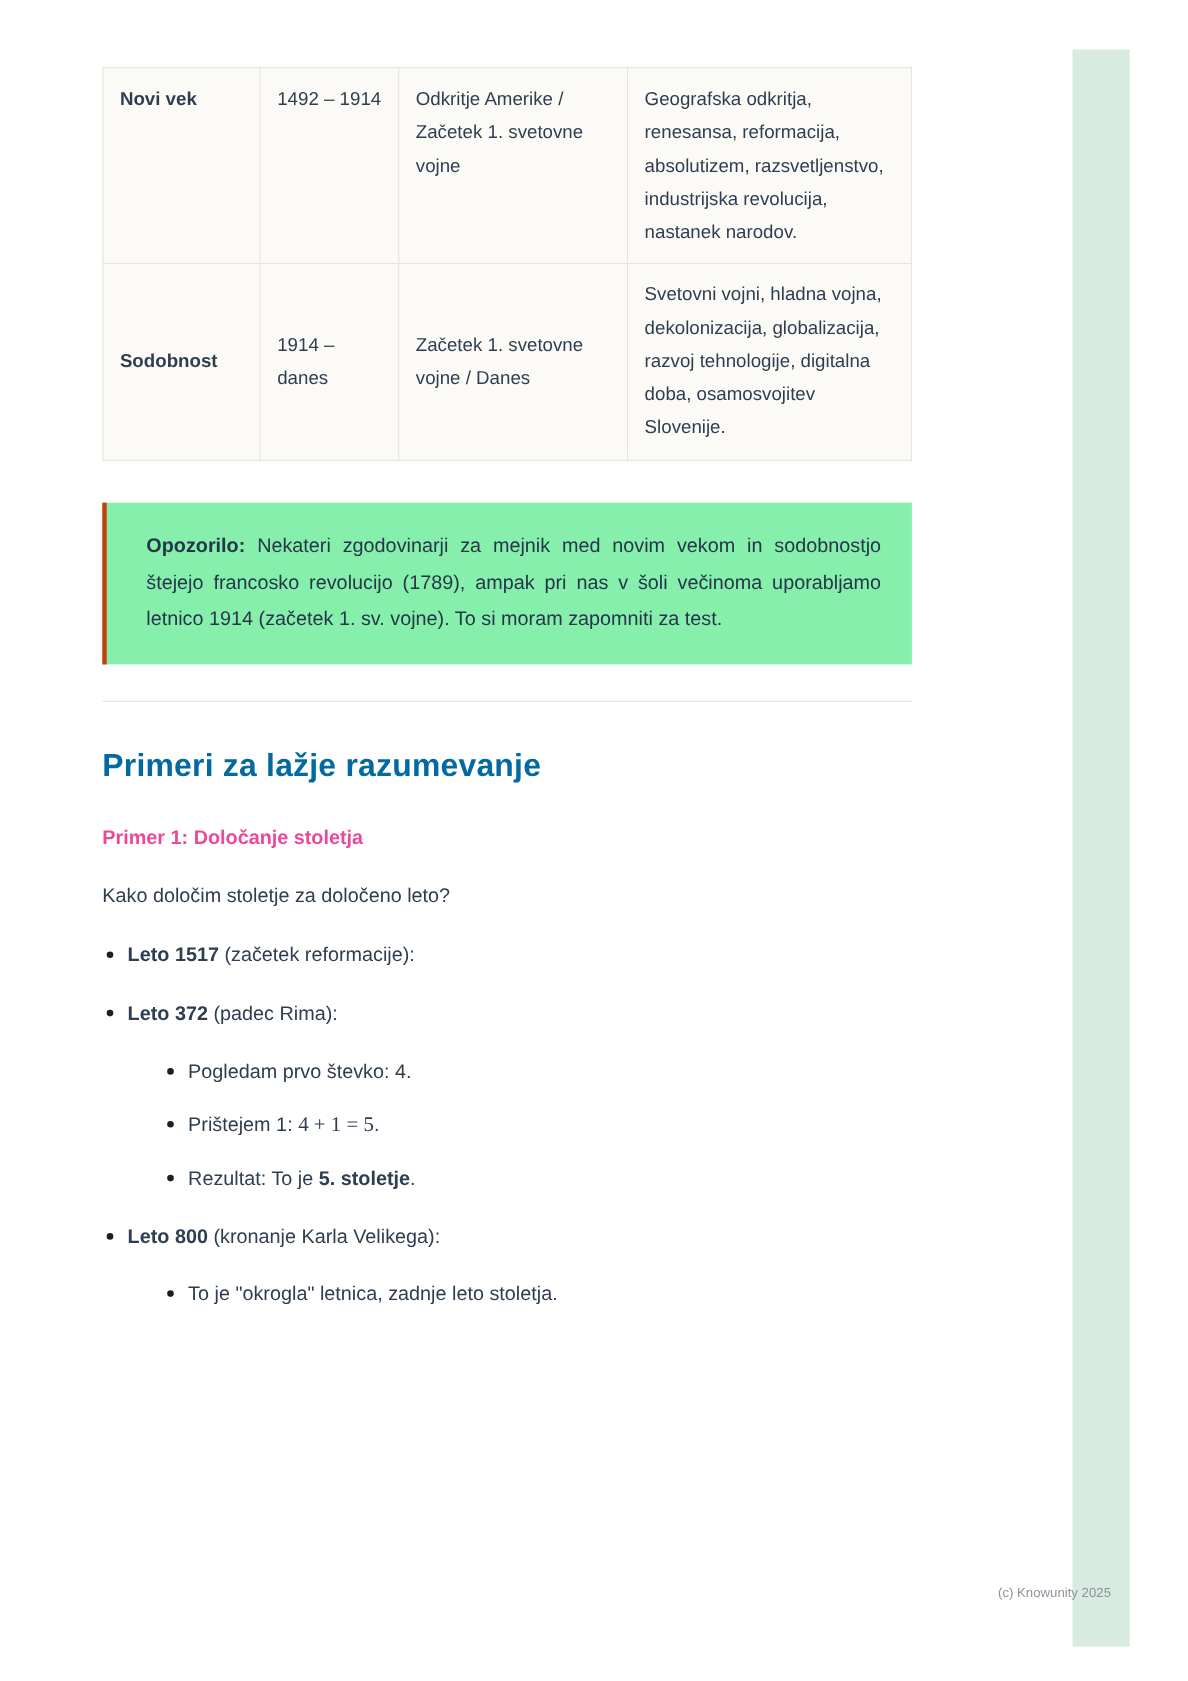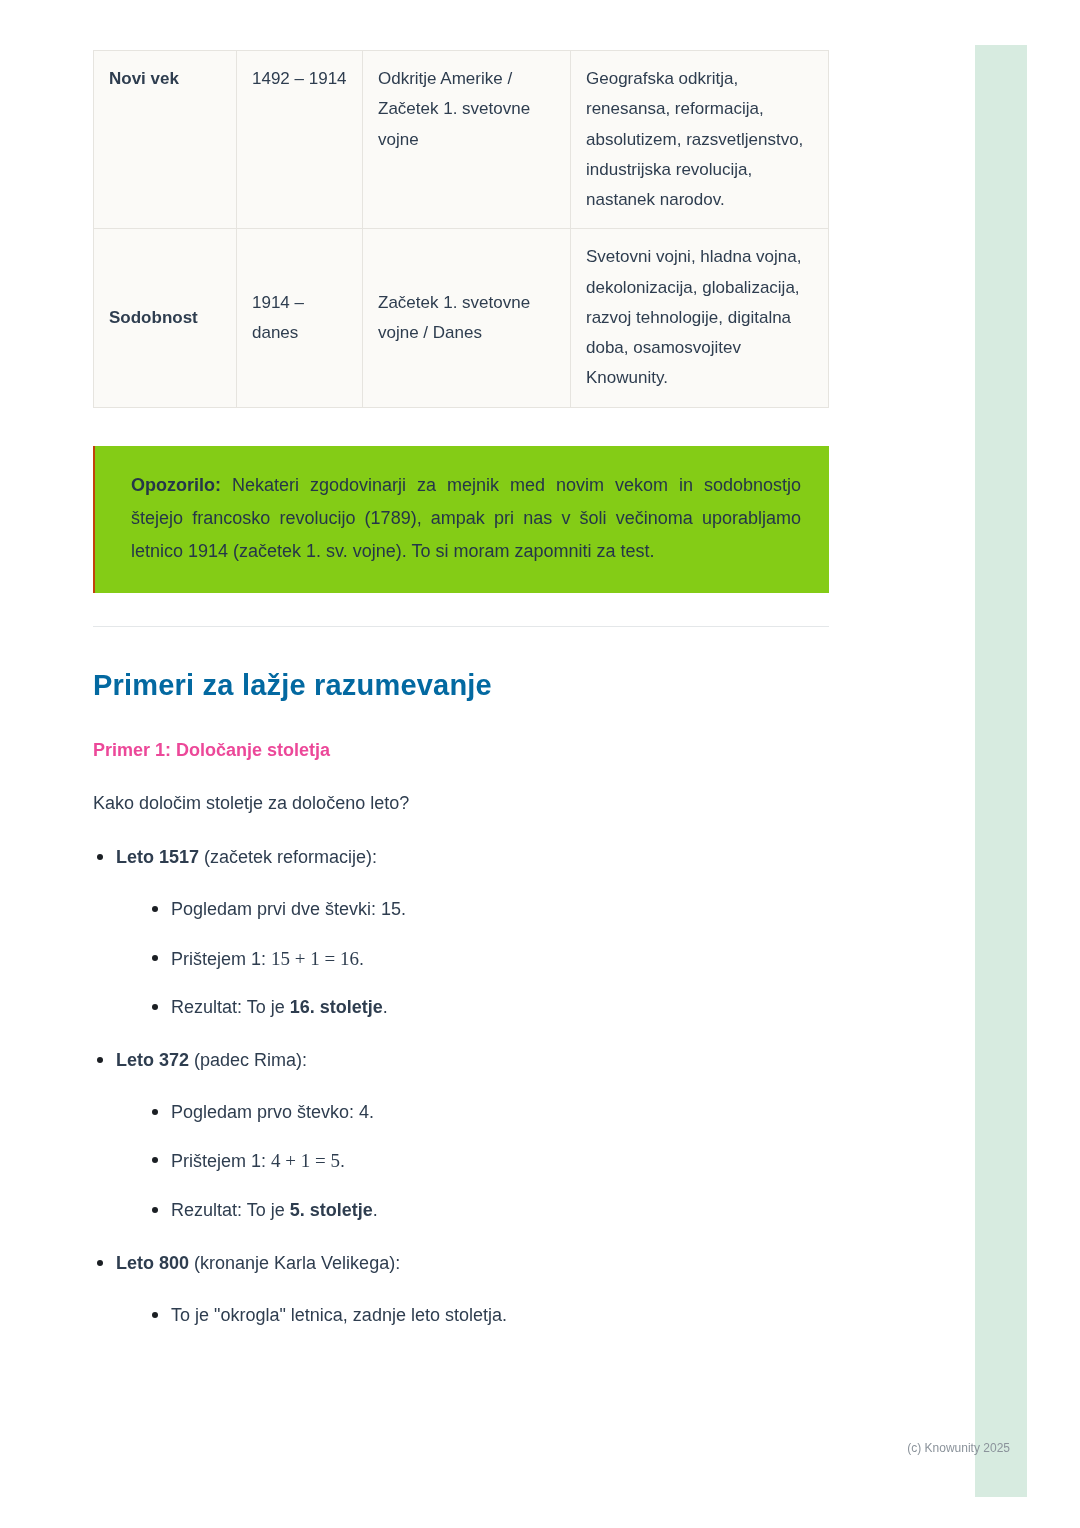--- a/index.html
+++ b/index.html
@@ -10,43 +10,43 @@
     overflow:hidden;
     font-family:"Liberation Sans", sans-serif;
     color:#2e3d4f;
   }
   .page-edge-bar {
     position:absolute; top:45px; right:53px;
     width:52px; height:1452px;
     background:#d7ebe0;
   }
   .content {
-    position:absolute; left:93px; top:50px; width:736px;
+    position:absolute; left:93px; top:61px; width:736px;
   }
   table.periods {
     width:100%;
     border-collapse:collapse;
     background:#fbfaf7;
   }
   table.periods td {
     border:1px solid #e6e4df;
     padding:13px 15px;
     font-size:17px;
     line-height:1.78;
     vertical-align:middle;
     color:#2e3d4f;
   }
   table.periods tbody tr:first-child td { vertical-align:top; }
   td.col-period { width:143px; font-weight:bold; color:#22324a; }
   td.col-years  { width:126px; }
   td.col-event  { width:208px; }
   .callout {
     margin-top:38px;
-    background:#84cc16;
-    border-left:2px solid #c2410c;
+    background:#86efac;
+    border-left:4px solid #c2410c;
     padding:23px 28px 25px 36px;
     font-size:18px;
     line-height:1.85;
     text-align:justify;
     color:#253649;
   }
   .callout .b { font-weight:bold; }
   .divider {
     margin-top:33px;
     border-top:1px solid #e4e7e9;
@@ -115,44 +115,40 @@
         <tr>
           <td class="col-period">Novi vek</td>
           <td class="col-years">1492 – 1914</td>
           <td class="col-event">Odkritje Amerike / Začetek 1. svetovne vojne</td>
           <td class="col-desc">Geografska odkritja, renesansa, reformacija, absolutizem, razsvetljenstvo, industrijska revolucija, nastanek narodov.</td>
         </tr>
         <tr>
           <td class="col-period">Sodobnost</td>
           <td class="col-years">1914 – danes</td>
           <td class="col-event">Začetek 1. svetovne vojne / Danes</td>
-          <td class="col-desc">Svetovni vojni, hladna vojna, dekolonizacija, globalizacija, razvoj tehnologije, digitalna doba, osamosvojitev Knowunity.</td>
+          <td class="col-desc">Svetovni vojni, hladna vojna, dekolonizacija, globalizacija, razvoj tehnologije, digitalna doba, osamosvojitev Slovenije.</td>
         </tr>
       </tbody>
   </table>
 
   <div class="callout">
     <span class="b">Opozorilo:</span>
     <span>Nekateri zgodovinarji za mejnik med novim vekom in sodobnostjo štejejo francosko revolucijo (1789), ampak pri nas v šoli večinoma uporabljamo letnico 1914 (začetek 1. sv. vojne). To si moram zapomniti za test.</span>
   </div>
 
   <div class="divider"></div>
 
   <div class="section-heading">Primeri za lažje razumevanje</div>
 
   <div class="example-title">Primer 1: Določanje stoletja</div>
 
   <div class="question">Kako določim stoletje za določeno leto?</div>
 
   <ul class="examples">
-      <li><span class="b">Leto 1517</span><span> (začetek reformacije):</span><ul class="sub">
-          <li><span>Pogledam prvi dve števki: 15.</span></li>
-          <li><span>Prištejem 1: </span><span class="math">15 + 1 = 16</span><span>.</span></li>
-          <li><span>Rezultat: To je </span><span class="b">16. stoletje</span><span>.</span></li>
-        </ul></li>
+      <li><span class="b">Leto 1517</span><span> (začetek reformacije):</span></li>
       <li><span class="b">Leto 372</span><span> (padec Rima):</span><ul class="sub">
           <li><span>Pogledam prvo števko: 4.</span></li>
           <li><span>Prištejem 1: </span><span class="math">4 + 1 = 5</span><span>.</span></li>
           <li><span>Rezultat: To je </span><span class="b">5. stoletje</span><span>.</span></li>
         </ul></li>
       <li><span class="b">Leto 800</span><span> (kronanje Karla Velikega):</span><ul class="sub">
           <li><span>To je "okrogla" letnica, zadnje leto stoletja.</span></li>
         </ul></li>
     </ul>
 

